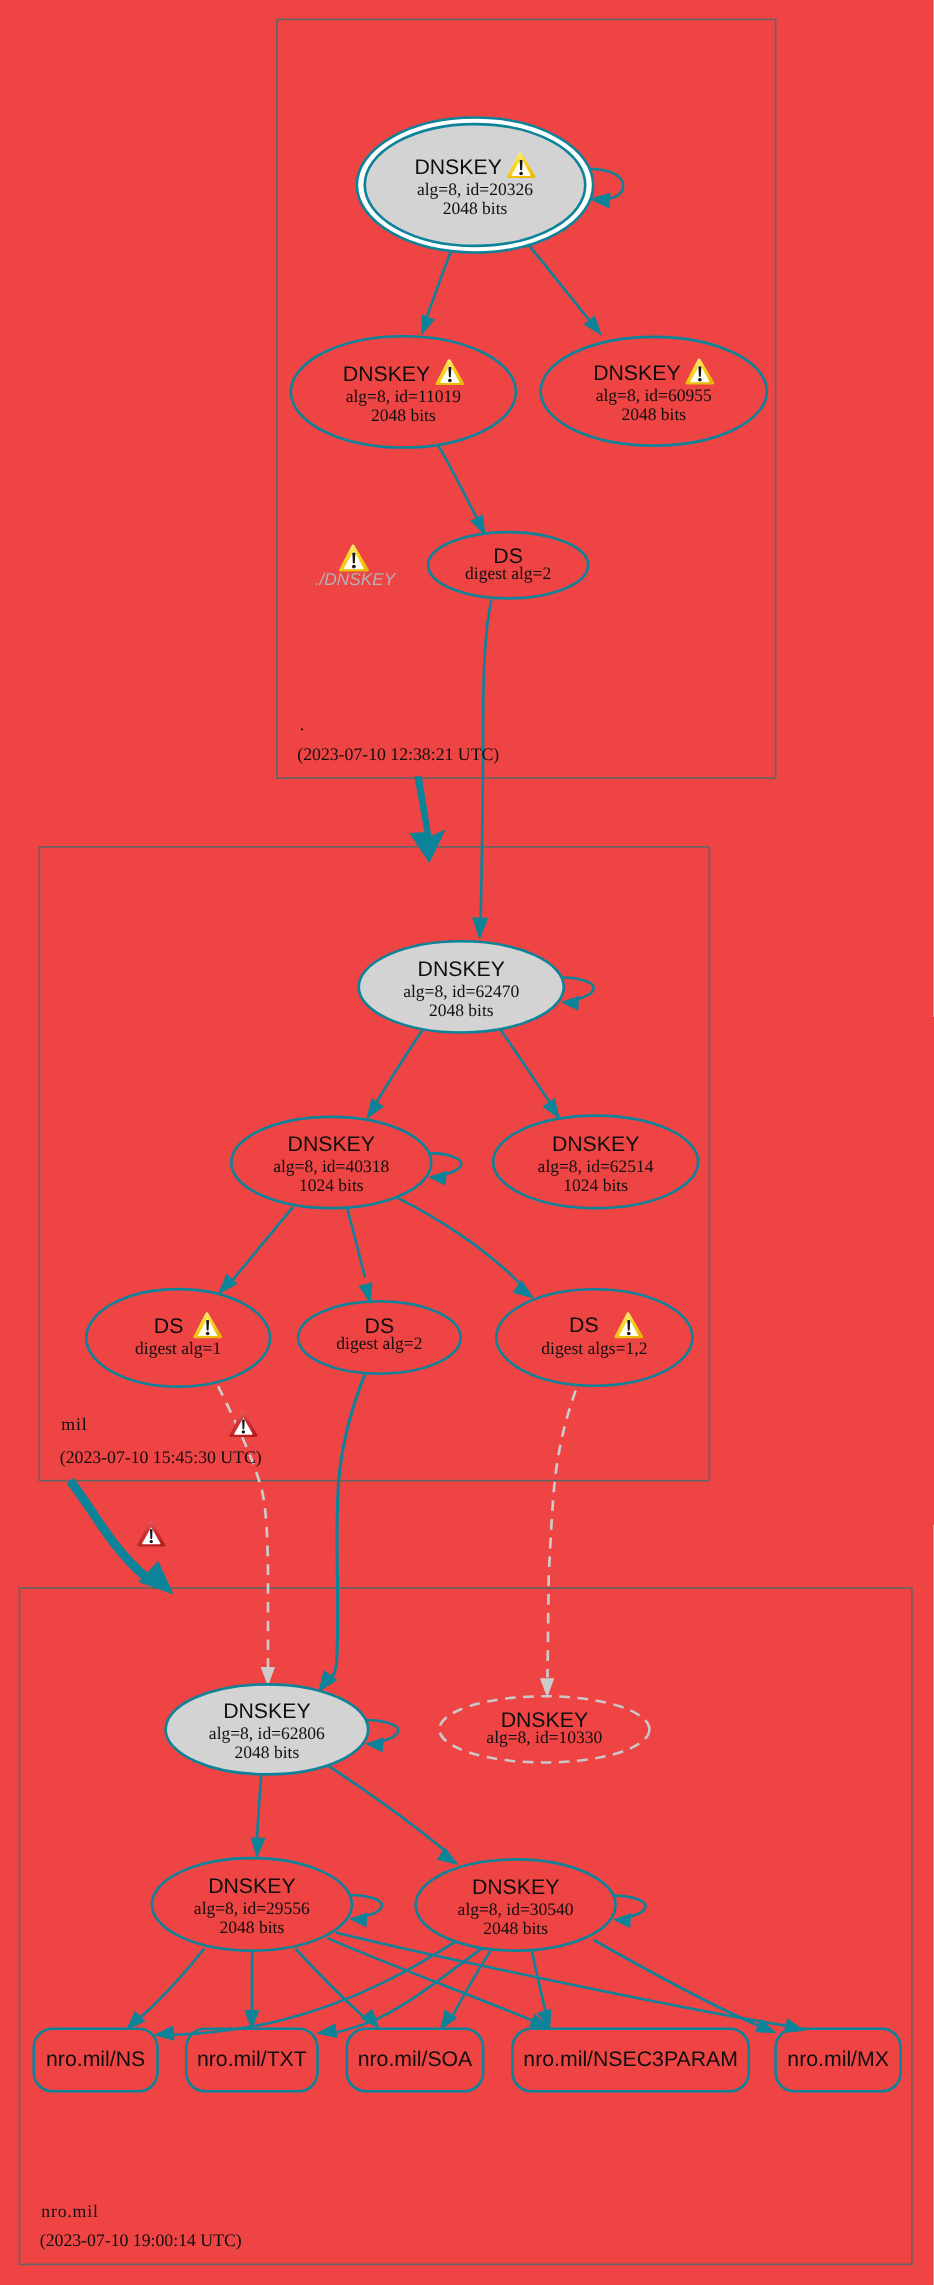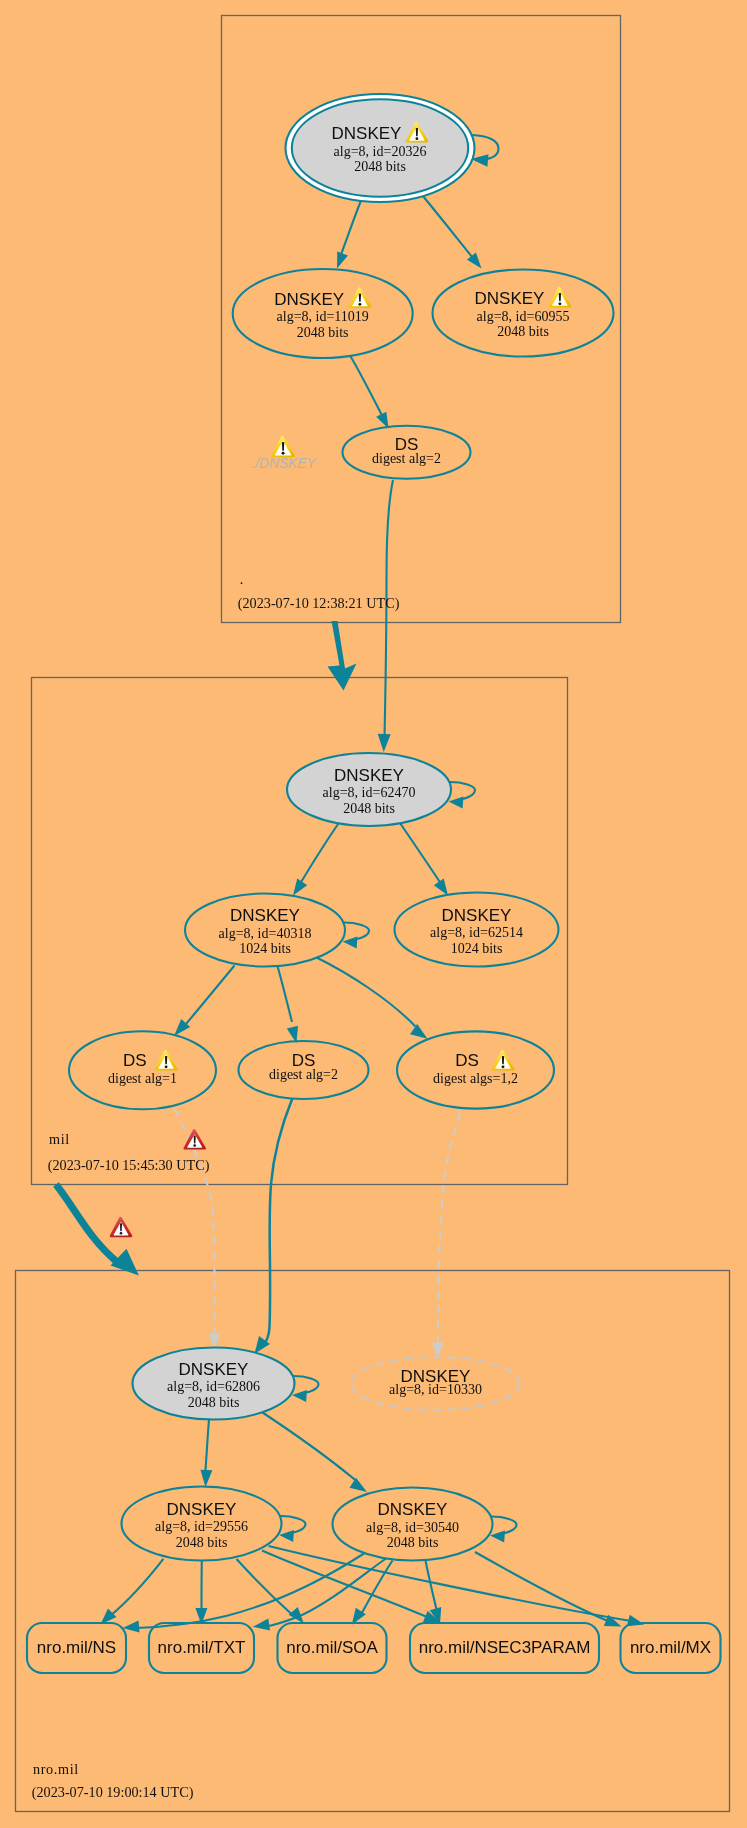--- a/index.html
+++ b/index.html
@@ -1,18 +1,18 @@
 <!DOCTYPE html>
 <html><head>
 <meta charset="utf-8">
 <title>DNSSEC Authentication Chain</title>
 <style>
   html,body{margin:0;padding:0;background:#ffffff;}
   body{width:747px;height:1828px;overflow:hidden;font-family:"Liberation Sans",sans-serif;}
-  #stage{position:relative;width:747px;height:1828px;background:#fdba74;}
+  #stage{position:relative;width:747px;height:1828px;background:#ef4444;}
   svg#g{display:block;position:absolute;left:0;top:0;}
   .nlab{font-family:"Liberation Sans",sans-serif;font-size:17px;fill:#0f0f0f;text-anchor:middle;}
   .nsub{font-family:"Liberation Serif",serif;font-size:14px;fill:#0f0f0f;text-anchor:middle;}
   .zlab{font-family:"Liberation Serif",serif;font-size:14.2px;fill:#0f0f0f;}
   .anlab{font-family:"Liberation Sans",sans-serif;font-size:13.8px;fill:#b2b2b2;font-style:italic;text-anchor:middle;}
 </style>
 </head>
 <body>
 
 <div id="stage">

